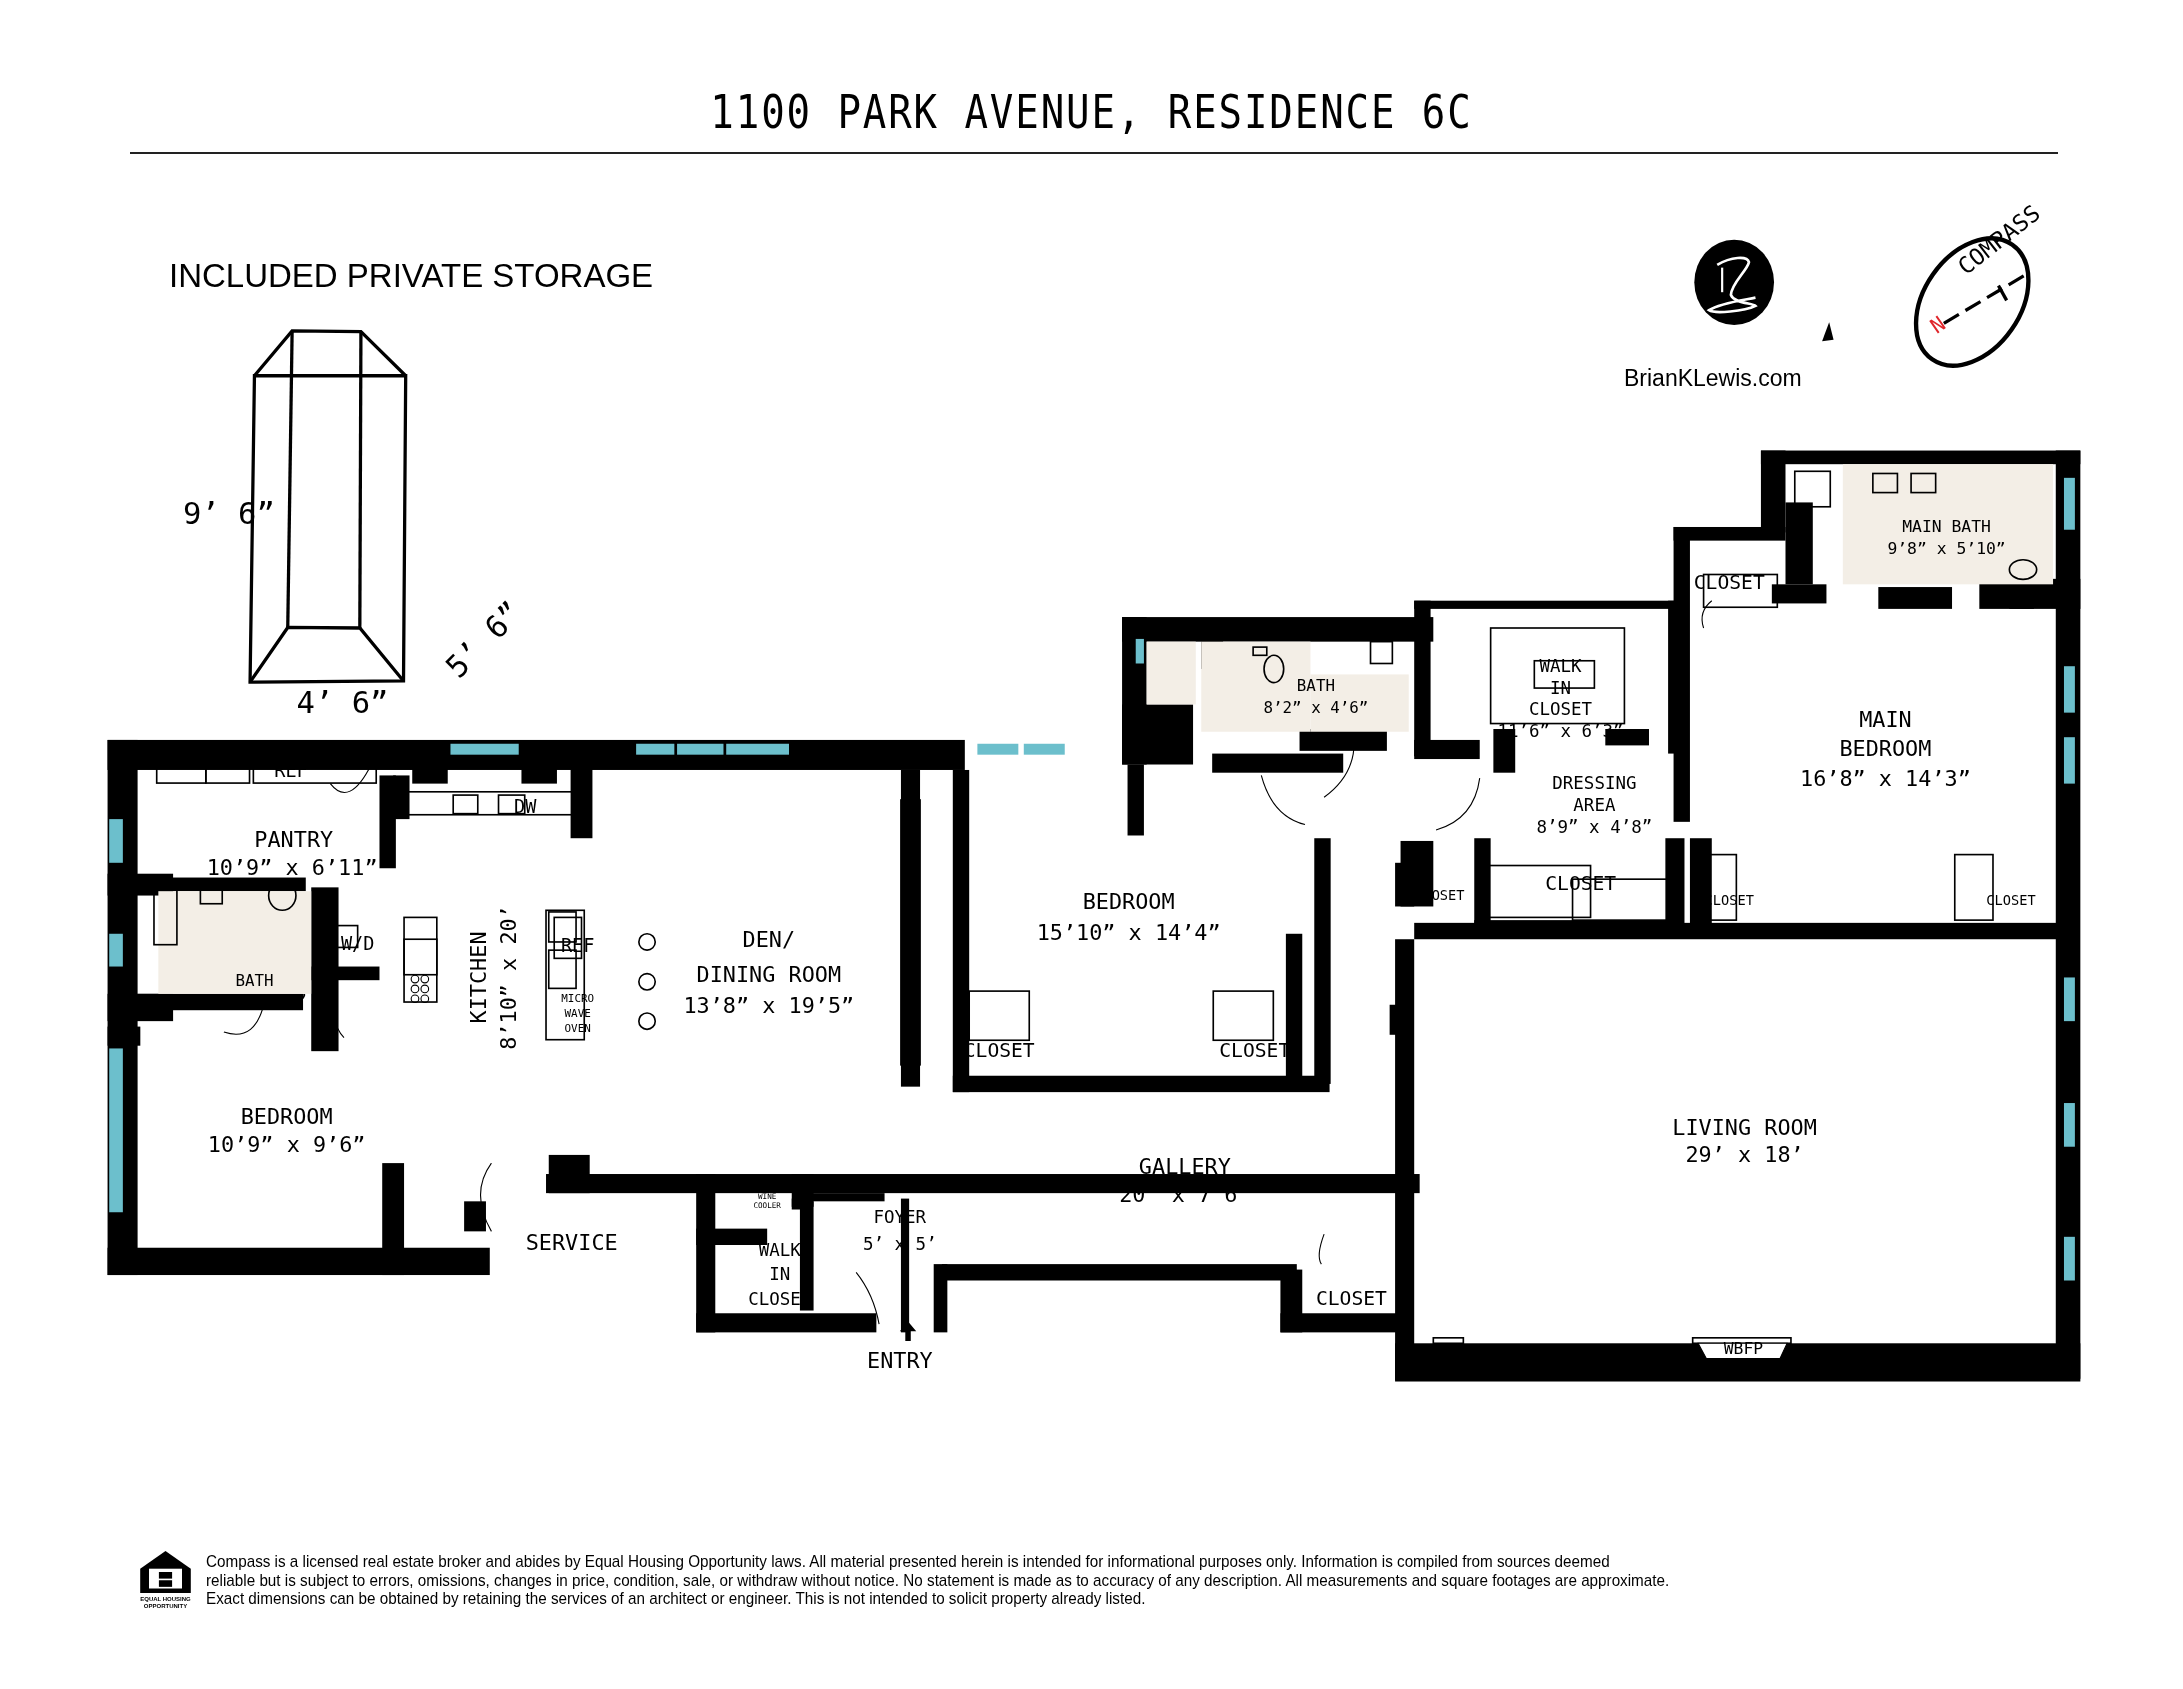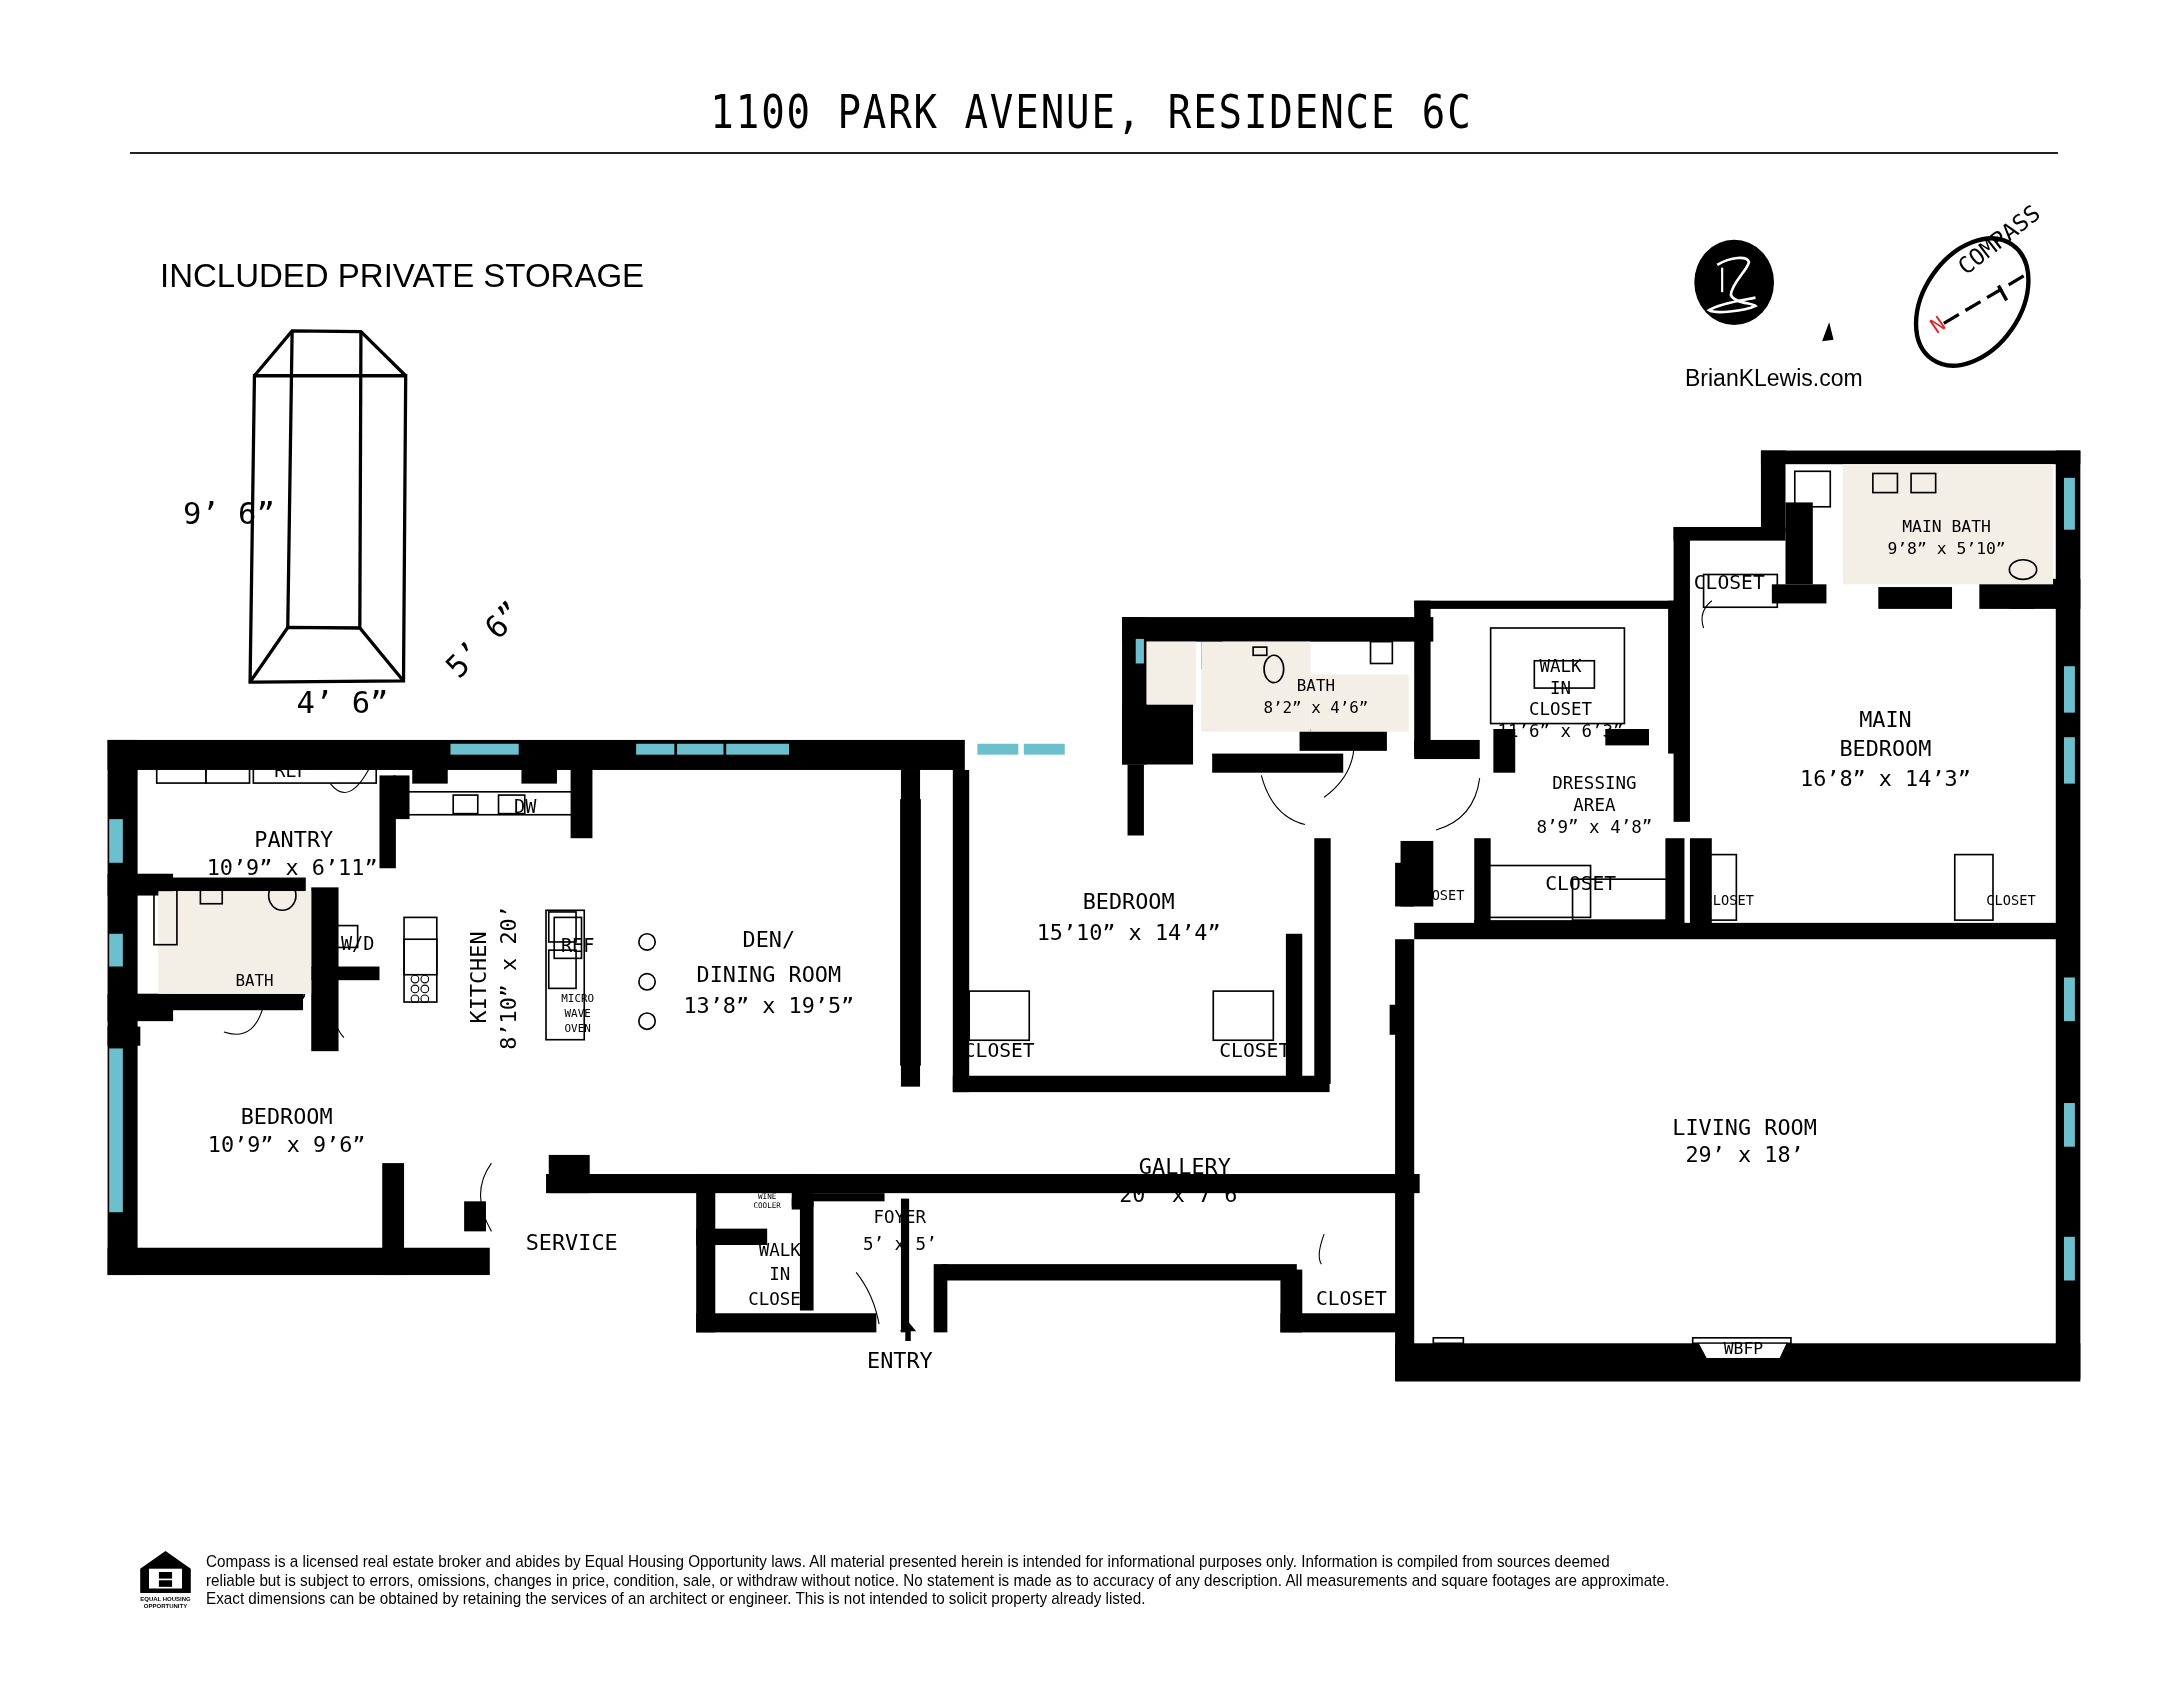--- a/index.html
+++ b/index.html
@@ -1,20 +1,20 @@
 <!DOCTYPE html>
 <html style="font-size:8.7px"><head>
 <meta charset="utf-8">
 <style>
   html,body{margin:0;padding:0;background:#fff;}
   body{width:2183px;height:1689px;position:relative;overflow:hidden;font-family:"DejaVu Sans Mono","Liberation Mono",monospace;color:#000;}
   .title{position:absolute;left:0;width:2183px;top:85px;text-align:center;font-family:"DejaVu Sans Mono",monospace;font-size:46px;letter-spacing:2.2px;transform:scaleX(0.85);}
   .rule{position:absolute;left:130px;top:152px;width:1928px;height:2.2px;background:#222;}
-  .storage-title{position:absolute;left:160px;top:257px;font-family:"Liberation Sans",sans-serif;font-size:33px;}
-  .brand-text{position:absolute;left:1685px;top:365px;font-family:"Liberation Sans",sans-serif;font-size:23px;}
+  .storage-title{position:absolute;left:169px;top:257px;font-family:"Liberation Sans",sans-serif;font-size:33px;}
+  .brand-text{position:absolute;left:1624px;top:365px;font-family:"Liberation Sans",sans-serif;font-size:23px;}
   .footer{position:absolute;left:206px;top:1552px;width:1884px;font-family:"Liberation Sans",sans-serif;font-size:16.4px;line-height:18.6px;transform-origin:0 0;transform:scaleX(0.93);}
   .eho{position:absolute;left:138px;top:1550px;width:55px;}
   .eho-label{font-family:"Liberation Sans",sans-serif;font-size:6px;font-weight:bold;text-align:center;line-height:6.6px;}
   svg text{font-family:"DejaVu Sans Mono",monospace;}
   .plan{position:absolute;left:0;top:0;}
 </style>
 </head>
 <body>
 
 <div class="title">1100 PARK AVENUE, RESIDENCE 6C</div>

